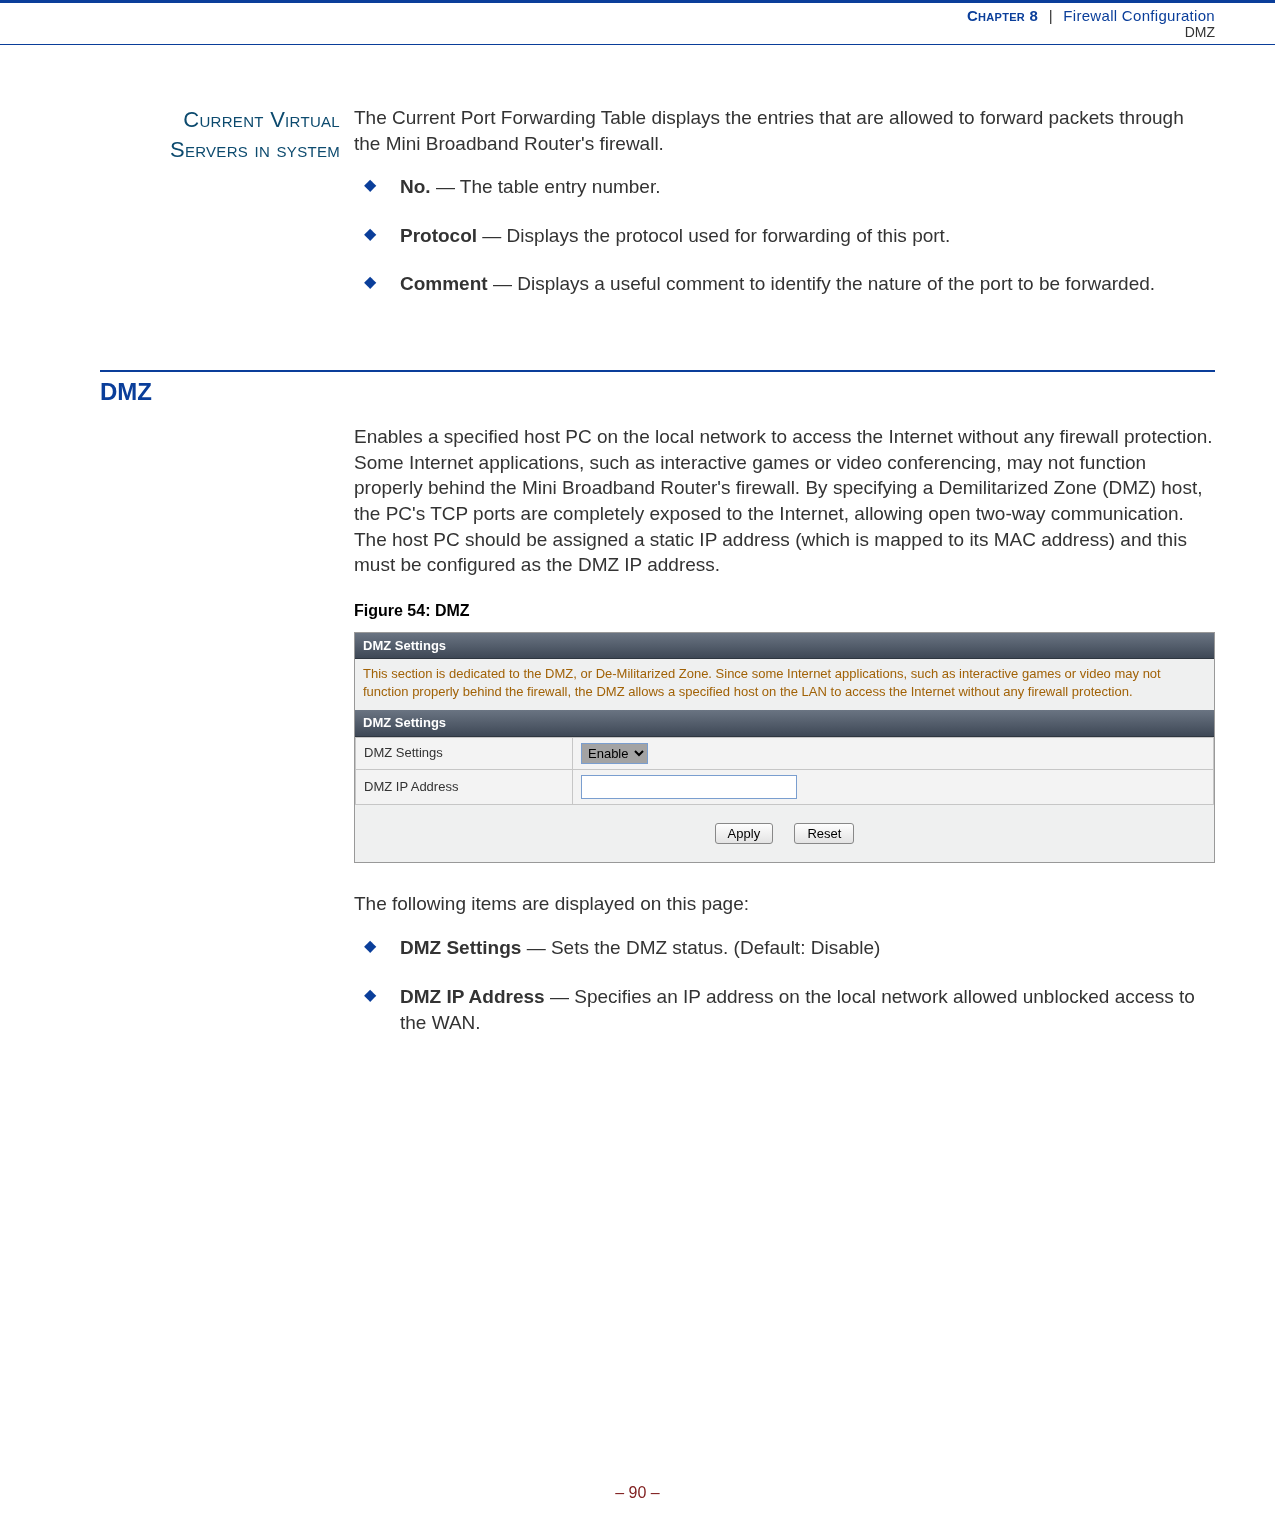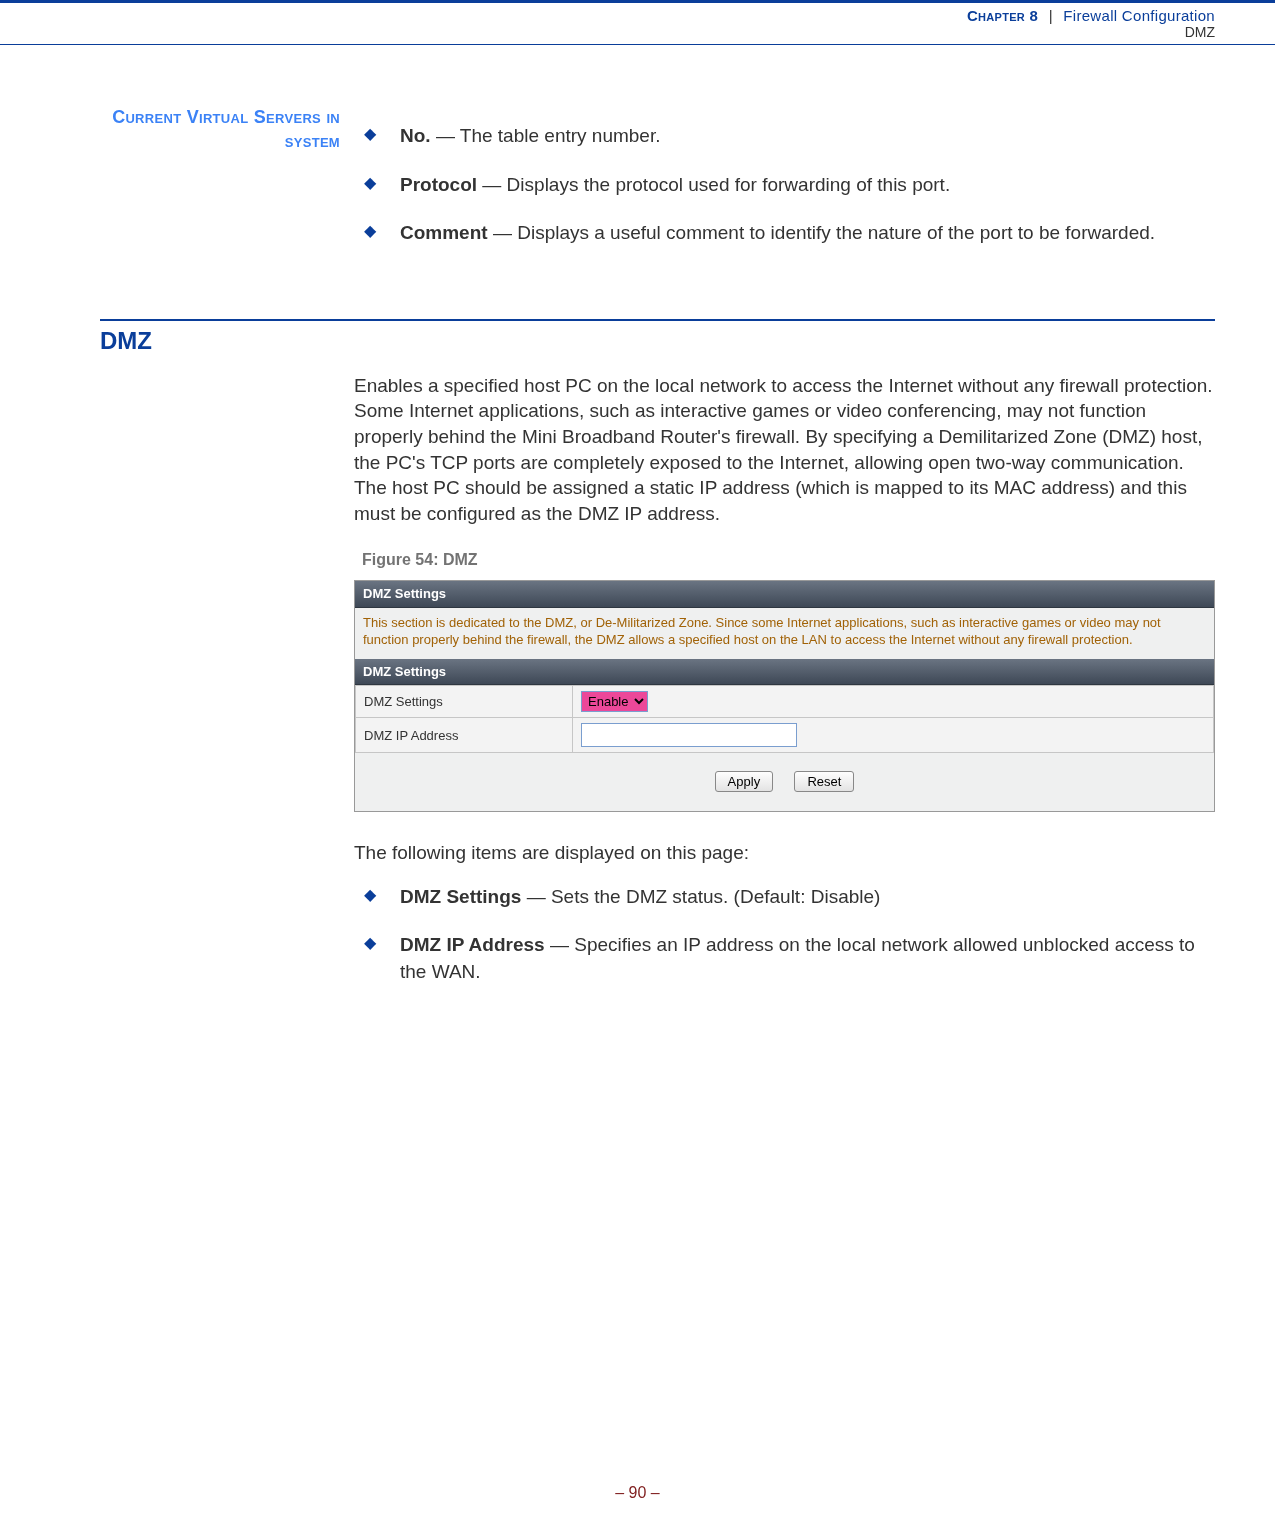--- a/index.html
+++ b/index.html
@@ -49,23 +49,23 @@
     text-align: right;
     padding-right: 14px;
   }
   .right-col {
     flex: 1;
     font-size: 19px;
     line-height: 1.35;
     color: #333;
   }
   .section-heading {
-    color: #3b82f6;
-    font-weight: bold;
-    font-size: 18px;
+    color: #0c4a6e;
+    font-weight: normal;
+    font-size: 22px;
     font-variant: small-caps;
     letter-spacing: 0.3px;
     line-height: 1.35;
   }
   .bullet-list {
     list-style: none;
     padding: 0;
     margin: 18px 0 0 0;
   }
   .bullet-list li {
@@ -89,24 +89,24 @@
     border-top: 2px solid #0a3e9a;
     margin: 50px 0 6px 0;
   }
   .dmz-title {
     color:#0a3e9a;
     font-weight:bold;
     font-size: 24px;
     margin: 0 0 18px 0;
   }
   .figure-label {
-    color:#737373;
+    color:#000000;
     font-weight:bold;
     font-size:16px;
-    margin: 22px 0 10px 8px;
+    margin: 22px 0 10px 0;
   }
   .figure-box {
     border: 1px solid #999;
     background: #eff0f0;
     padding: 0;
     font-family: Tahoma, Arial, sans-serif;
     margin-bottom: 28px;
   }
   .fig-header {
     background: linear-gradient(#6a7482, #3e4856);
@@ -130,21 +130,21 @@
     background: #f3f3f3;
   }
   .fig-table td {
     border: 1px solid #c6c6c6;
     padding: 5px 8px;
     vertical-align: middle;
   }
   .fig-table td.label { width: 200px; background:#f3f3f3; }
   .fig-select {
     border: 1px solid #7a9ecf;
-    background: #ec4899;
+    background: #a3a3a3;
     font-size: 13px;
     padding: 1px 2px;
   }
   .fig-input {
     border: 1px solid #7a9ecf;
     background:#fff;
     width: 210px;
     height: 20px;
     font-size:13px;
   }
@@ -186,20 +186,21 @@
     <div class="header-sub">DMZ</div>
   </div>
 
   <div class="content-wrap">
 
     <div class="two-col">
       <div class="left-col">
         <div class="section-heading">Current Virtual Servers in system</div>
       </div>
       <div class="right-col">
+        <div>The Current Port Forwarding Table displays the entries that are allowed to forward packets through the Mini Broadband Router's firewall.</div>
         <ul class="bullet-list">
           <li><span class="bold">No.</span><span> — The table entry number.</span></li>
           <li><span class="bold">Protocol</span><span> — Displays the protocol used for forwarding of this port.</span></li>
           <li><span class="bold">Comment</span><span> — Displays a useful comment to identify the nature of the port to be forwarded.</span></li>
         </ul>
       </div>
     </div>
 
     <hr class="hr-rule">
 

